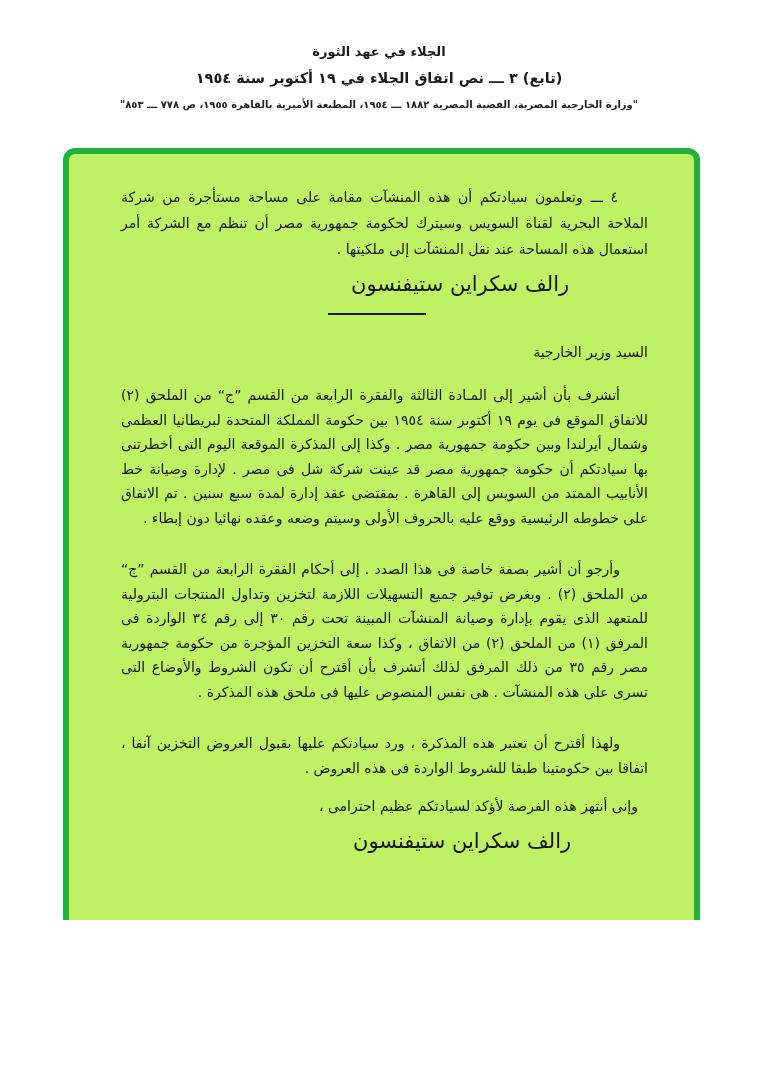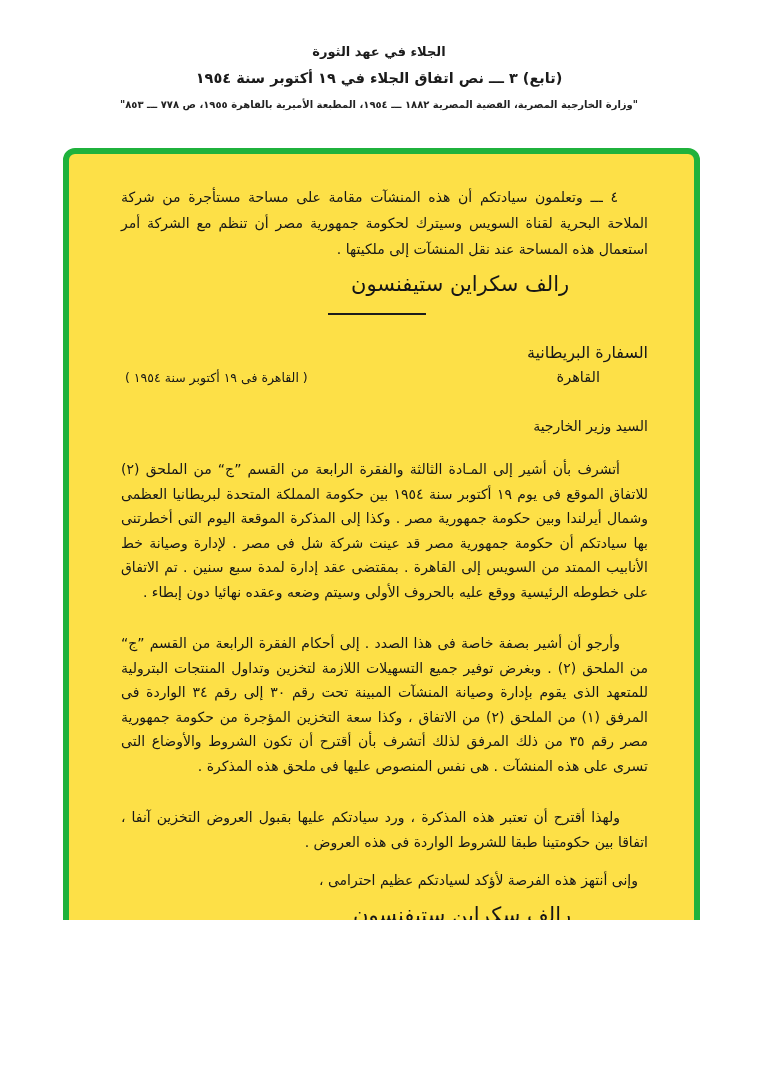--- a/index.html
+++ b/index.html
@@ -47,21 +47,21 @@
   
   .annotation-box {
     position: absolute;
     left: 63px;
     top: 148px;
     width: 637px;
     height: 857px;
     box-sizing: border-box;
     border: 6px solid #1fb23c;
     border-radius: 12px;
-    background: #fde047;
+    background: #bef264;
   }
 
   
   .doc-content {
     position: absolute;
     inset: 0;
     box-sizing: border-box;
     padding: 30px 46px 0 52px;
     direction: rtl;
     text-align: justify;
@@ -170,27 +170,20 @@
   <div class="annotation-box">
     <div class="doc-content">
 
       <p class="para indent">٤ ـــ وتعلمون سيادتكم أن هذه المنشآت مقامة على مساحة مستأجرة من شركة الملاحة البحرية لقناة السويس وسيترك لحكومة جمهورية مصر أن تنظم مع الشركة أمر استعمال هذه المساحة عند نقل المنشآت إلى ملكيتها .</p>
 
 
       <div class="signature sig-1">رالف سكراين ستيفنسون</div>
 
       <div class="divider"></div>
 
-      <div class="letterhead">
-        <div class="embassy">السفارة البريطانية</div>
-        <div class="city-row">
-          <div class="city">القاهرة</div>
-          <div class="date-note">( القاهرة فى ١٩ أكتوبر سنة ١٩٥٤ )</div>
-        </div>
-      </div>
 
       <div class="salutation">السيد وزير الخارجية</div>
 
       <p class="body-para">أتشرف بأن أشير إلى المـادة الثالثة والفقرة الرابعة من القسم ”ج“ من الملحق (٢) للاتفاق الموقع فى يوم ١٩ أكتوبر سنة ١٩٥٤ بين حكومة المملكة المتحدة لبريطانيا العظمى وشمال أيرلندا وبين حكومة جمهورية مصر . وكذا إلى المذكرة الموقعة اليوم التى أخطرتنى بها سيادتكم أن حكومة جمهورية مصر قد عينت شركة شل فى مصر . لإدارة وصيانة خط الأنابيب الممتد من السويس إلى القاهرة . بمقتضى عقد إدارة لمدة سبع سنين . تم الاتفاق على خطوطه الرئيسية ووقع عليه بالحروف الأولى وسيتم وضعه وعقده نهائيا دون إبطاء .</p>
 
       <p class="body-para tight">وأرجو أن أشير بصفة خاصة فى هذا الصدد . إلى أحكام الفقرة الرابعة من القسم ”ج“ من الملحق (٢) . وبغرض توفير جميع التسهيلات اللازمة لتخزين وتداول المنتجات البترولية للمتعهد الذى يقوم بإدارة وصيانة المنشآت المبينة تحت رقم ٣٠ إلى رقم ٣٤ الواردة فى المرفق (١) من الملحق (٢) من الاتفاق ، وكذا سعة التخزين المؤجرة من حكومة جمهورية مصر رقم ٣٥ من ذلك المرفق لذلك أتشرف بأن أقترح أن تكون الشروط والأوضاع التى تسرى على هذه المنشآت . هى نفس المنصوص عليها فى ملحق هذه المذكرة .</p>
 
       <p class="body-para tight">ولهذا أقترح أن تعتبر هذه المذكرة ، ورد سيادتكم عليها بقبول العروض التخزين آنفا ، اتفاقا بين حكومتينا طبقا للشروط الواردة فى هذه العروض .</p>
 
       <div class="closing-line">وإنى أنتهز هذه الفرصة لأؤكد لسيادتكم عظيم احترامى ،</div>

